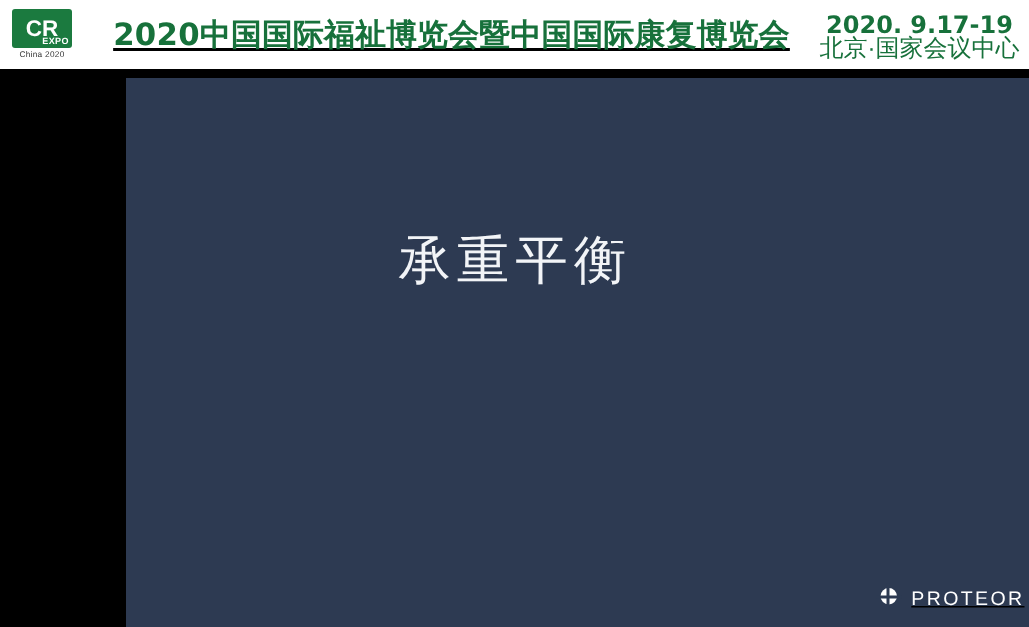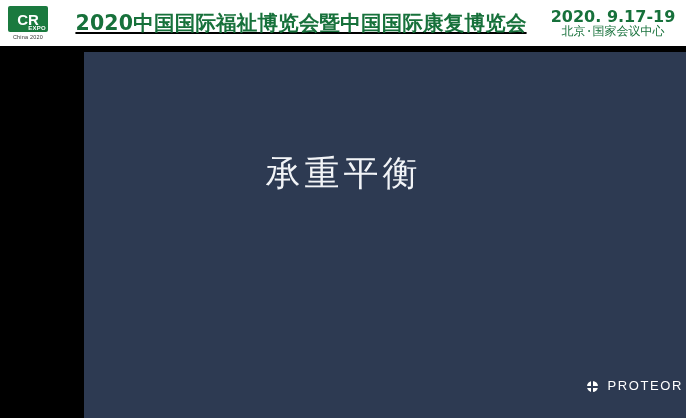--- a/index.html
+++ b/index.html
@@ -105,24 +105,24 @@
   .banner-date {
     color: #17713b;
     font-size: 16px;
     font-weight: bold;
     line-height: 18px;
     white-space: nowrap;
     font-family: "DejaVu Sans", sans-serif;
   }
   .banner-venue {
     color: #17713b;
-    font-size: 12px;
+    font-size: 16px;
     line-height: 13px;
     white-space: nowrap;
-    font-family: Liberation Mono, monospace;
+    font-family: Liberation Sans, sans-serif;
   }
 
   
   .stage {
     position: absolute;
     left: 0;
     top: 46px;
     width: 686px;
     height: 372px;
     background: #000000;
@@ -155,23 +155,24 @@
     color: #dfe3ea;
     font-size: 12.5px;
     line-height: 19px;
     letter-spacing: 0.6px;
     text-align: left;
     font-family: "DejaVu Sans", sans-serif;
   }
   .brand {
     position: absolute;
     right: 14px;
-    bottom: 23px;
-    display: flex;
-    align-items: flex-start;
+    bottom: 12px;
+    display: flex;
+    align-items: flex-end;
+    text-decoration: underline;
   }
   .brand-mark {
     position: relative;
     width: 17px;
     height: 17px;
     margin-right: 7px;
     flex: 0 0 auto;
   }
   .brand-mark .dot {
     position: absolute;

